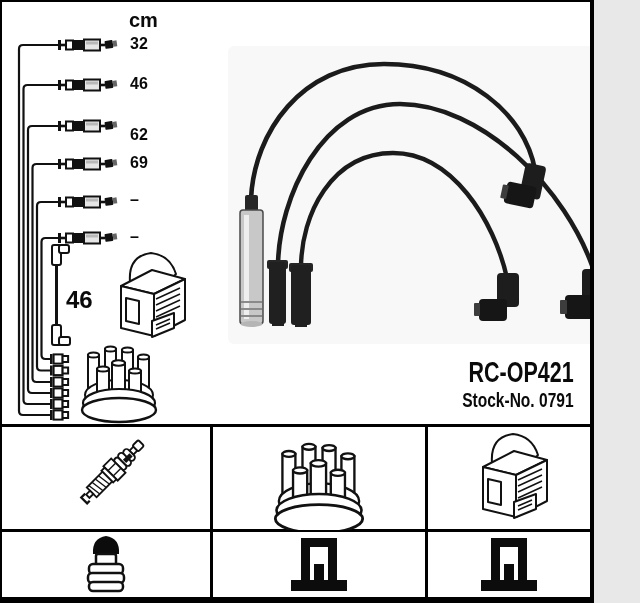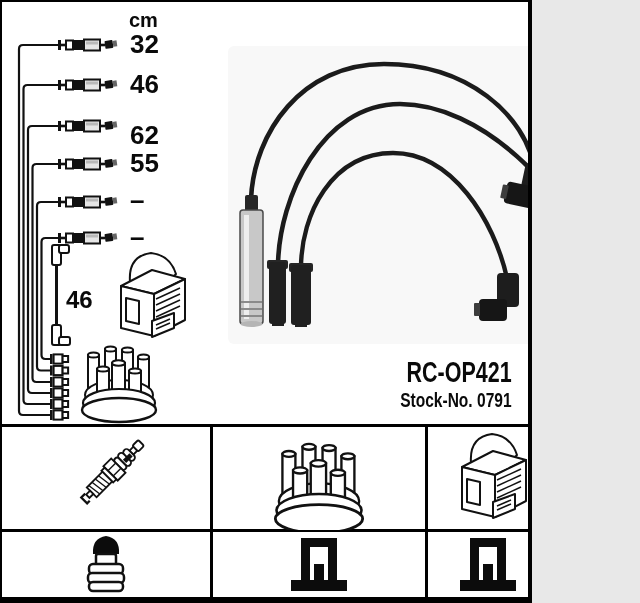--- a/index.html
+++ b/index.html
@@ -1,25 +1,25 @@
 <!DOCTYPE html>
 <html><head>
 <meta charset="utf-8">
 <style>
   html,body { margin:0; padding:0; background:#e8e8e8; }
   .frame {
-    width:532px; height:603px; box-sizing:border-box;
+    width:594px; height:603px; box-sizing:border-box;
     border-style:solid; border-color:#000;
     border-width:2px 4px 6px 2px;
     position:relative; background:#fff; overflow:hidden;
     font-family:"Liberation Sans", sans-serif; color:#0a0a0a;
   }
   .abs { position:absolute; }
   .unit-header { left:127px; top:7px; font-weight:bold; font-size:20px; }
-  .len-val { left:128px; font-weight:bold; font-size:26px; line-height:24px; }
+  .len-val { left:128px; font-weight:bold; font-size:16px; line-height:24px; }
   .coil-len { left:64px; top:284px; font-weight:bold; font-size:24px; }
   .pn-block { right:16px; top:355px; text-align:right; transform:scaleX(0.74); transform-origin:100% 0; }
   .pn { font-size:29px; font-weight:bold; line-height:31px; }
   .stock { font-size:21px; font-weight:bold; line-height:24px; }
   .grid {
     position:absolute; left:0; right:0; bottom:0; top:422px;
     border-top:3px solid #000;
     display:grid; grid-template-columns:211px 215px 1fr; grid-template-rows:105px 1fr;
     background:#fff;
   }
@@ -206,21 +206,21 @@
         <rect x="-21" y="0" width="28" height="22" rx="4" fill="#161616"></rect>
         <rect x="-26" y="4" width="6" height="13" rx="1" fill="#3d3d3d"></rect>
       </g>
     </g>
   </svg>
 
   <div class="abs unit-header">cm</div>
   <div class="abs len-val" style="top:30px">32</div>
   <div class="abs len-val" style="top:70px">46</div>
   <div class="abs len-val" style="top:121px">62</div>
-  <div class="abs len-val" style="top:149px">55</div>
+  <div class="abs len-val" style="top:149px">69</div>
   <div class="abs len-val" style="top:186px">–</div>
   <div class="abs len-val" style="top:223px">–</div>
   <div class="abs coil-len">46</div>
 
   <div class="abs pn-block">
     <div class="pn">RC-OP421</div>
     <div class="stock">Stock-No. 0791</div>
   </div>
 
   <div class="grid">

